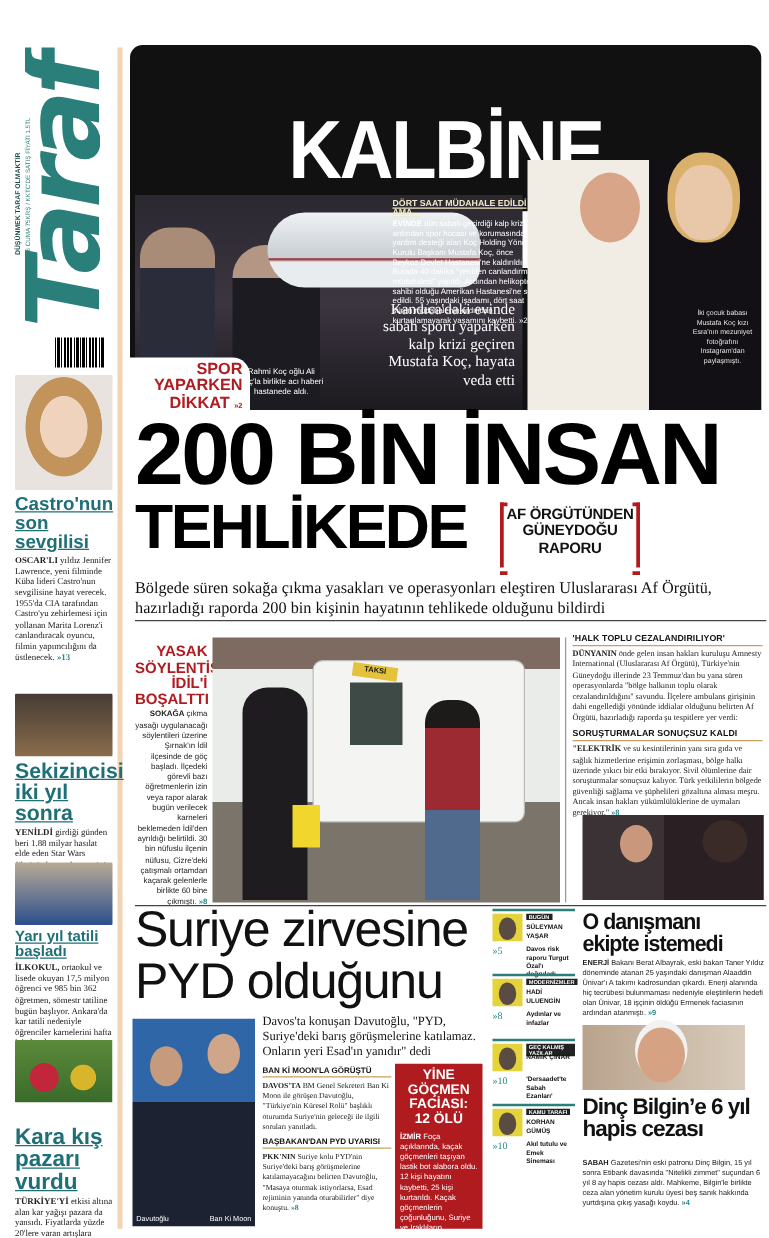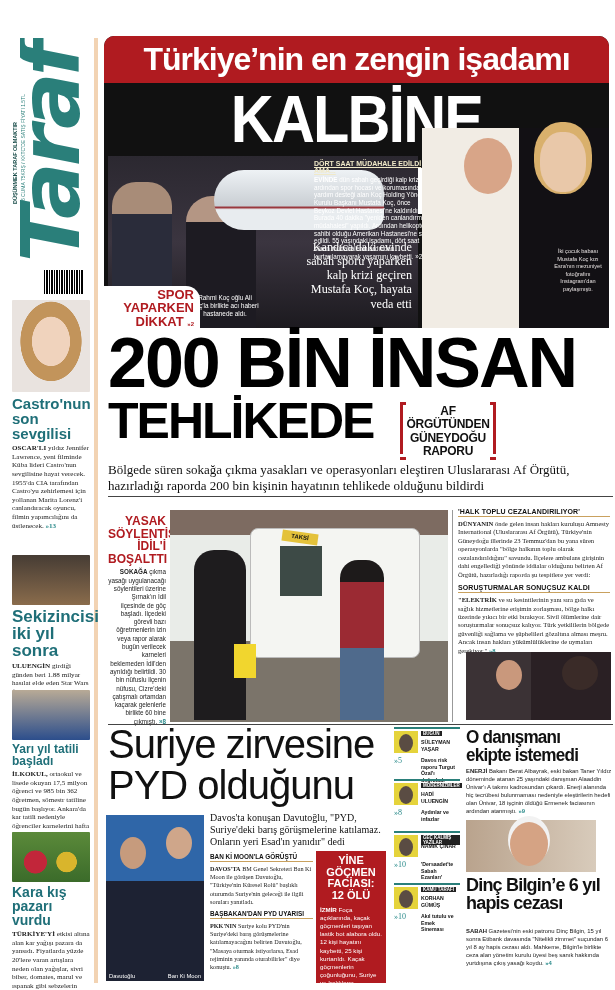--- a/index.html
+++ b/index.html
@@ -20,21 +20,21 @@
   .dateline { position: absolute; left: 10px; top: 10px; width: 10px; height: 230px; overflow: hidden; }
   .dateline span { position: absolute; left: 50%; top: 50%; transform: translate(-50%,-50%) rotate(-90deg);
     font-size: 5px; white-space: nowrap; color: #2a7f7a; }
   .barcode { position: absolute; left: 36px; top: 232px; width: 40px; height: 24px;
     background: repeating-linear-gradient(90deg,#000 0 1px,#fff 1px 2px,#000 2px 4px,#fff 4px 5px); }
   .tan-rule { left: 94px; top: 38px; width: 4px; height: 945px; background: #f2d3b3; }
 
   
   .lcol { left: 12px; width: 78px; }
   .photo { background: #777; border-radius: 1px; }
-  .lh { font-weight: bold; color: #1f6f78; line-height: 1.0; }
+  .lh { font-weight: bold; color: #1f6f78; line-height: 1.0; text-decoration: underline; }
   .lp { font-family: "Liberation Serif", serif; font-size: 7.1px; line-height: 1.22; color: #222; }
   .lp b { font-weight: bold; }
   .ref { color: #2a8a8a; font-weight: bold; }
 
   
   .banner { left: 104px; top: 36px; width: 505px; height: 292px; background: #111; border-radius: 10px 10px 0 0; overflow: hidden; }
   .kicker { position: absolute; left: 0; top: 0; width: 100%; height: 47px; background: #b01b20;
     color: #fff; font-weight: bold; font-size: 32px; text-align: center; line-height: 47px; letter-spacing: -1px; }
   .mainhead { position: absolute; left: 0; top: 47px; width: 100%; height: 72px; color: #fff;
     font-weight: bold; font-size: 66px; text-align: center; line-height: 72px; letter-spacing: -2px; transform: scaleX(0.9); }
@@ -57,21 +57,21 @@
   .couple { position: absolute; left: 318px; top: 92px; width: 187px; height: 200px;
     background: linear-gradient(90deg,#f1ece4 0 52%,#121014 52%); }
   .head-m { position: absolute; left: 42px; top: 10px; width: 48px; height: 56px; border-radius: 50%; background: #d8a588; }
   .head-f { position: absolute; left: 118px; top: 4px; width: 46px; height: 60px; border-radius: 45%; background: #e9c8a9; box-shadow: 0 -4px 0 6px #d9b06c; }
   .couple-cap { position: absolute; left: 126px; top: 120px; width: 60px; color: #e6e0e0; font-size: 5.6px; line-height: 1.35; text-align: center; }
 
   
   .big { left: 108px; top: 330px; width: 500px; font-weight: bold; color: #000; letter-spacing: -2px; line-height: 1; transform-origin: left top; }
   .big1 { top: 328px; font-size: 70px; }
   .big2 { top: 396px; font-size: 50px; }
-  .bracket { left: 400px; top: 402px; width: 96px; height: 52px; border: 3px solid #b01b20; border-top: none; border-bottom: none; }
+  .bracket { left: 400px; top: 402px; width: 112px; height: 52px; border: 3px solid #b01b20; border-top: none; border-bottom: none; }
   .bracket::before, .bracket::after { content: ""; position: absolute; top: 0; width: 6px; height: 100%; border-top: 3px solid #b01b20; border-bottom: 3px solid #b01b20; }
   .bracket::before { left: -3px; }
   .bracket::after { right: -3px; }
   .bracket span { display: block; text-align: center; font-weight: bold; font-size: 12px; line-height: 1.12; padding-top: 3px; letter-spacing: -0.3px; }
   .deck { left: 108px; top: 462px; width: 505px; font-family: "Liberation Serif", serif; font-size: 13px; line-height: 1.22; color: #111; }
   .rule1 { left: 108px; top: 496px; width: 505px; height: 1px; background: #444; }
 
   
   .yasak { left: 108px; top: 515px; width: 58px; text-align: right; }
   .yasak .h { color: #b01b20; font-weight: bold; font-size: 12px; line-height: 1.05; }
@@ -142,35 +142,34 @@
 <div class="abs tan-rule"></div>
 
 <div class="abs lcol" style="top:300px;">
   <div class="photo" style="height:92px;background:radial-gradient(ellipse at 50% 45%,#f0d3bd 0 34%,#c2945b 35% 55%,#e9e3df 56%);"></div>
   <div class="lh" style="font-size:15px;margin-top:4px;">Castro'nun son sevgilisi</div>
   <div class="lp" style="margin-top:3px;"><b>OSCAR'LI</b> <span>yıldız Jennifer Lawrence, yeni filminde Küba lideri Castro'nun sevgilisine hayat verecek. 1955'da CIA tarafından Castro'yu zehirlemesi için yollanan Marita Lorenz'i canlandıracak oyuncu, filmin yapımcılığını da üstlenecek.</span> <span class="ref">»13</span></div>
 </div>
 <div class="abs lcol" style="top:555px;">
   <div class="photo" style="height:50px;background:linear-gradient(180deg,#463c34,#8a6c4c);"></div>
   <div class="lh" style="font-size:17px;margin-top:3px;">Sekizincisi iki yıl sonra</div>
-  <div class="lp" style="margin-top:3px;"><b>ULUENGİN</b> <span>girdiği günden beri 1.88 milyar hasılat elde eden Star Wars filminin hayranları, serinin sekizincisi için iki yıl bekleyecek. Film, 2017 aralık ayında vizyona girecek.</span> <span class="ref">»13</span></div>
+  <div class="lp" style="margin-top:3px;"><b>YENİLDİ</b> <span>girdiği günden beri 1.88 milyar hasılat elde eden Star Wars filminin hayranları, serinin sekizincisi için iki yıl bekleyecek. Film, 2017 aralık ayında vizyona girecek.</span> <span class="ref">»13</span></div>
 </div>
 <div class="abs lcol" style="top:690px;">
   <div class="photo" style="height:50px;background:linear-gradient(180deg,#b8aa96,#2c4e8c);"></div>
   <div class="lh" style="font-size:12px;margin-top:3px;">Yarı yıl tatili başladı</div>
   <div class="lp" style="margin-top:3px;"><b>İLKOKUL,</b> <span>ortaokul ve lisede okuyan 17,5 milyon öğrenci ve 985 bin 362 öğretmen, sömestr tatiline bugün başlıyor. Ankara'da kar tatili nedeniyle öğrenciler karnelerini hafta içi alacak.</span></div>
 </div>
 <div class="abs lcol" style="top:832px;">
   <div class="photo" style="height:50px;background:radial-gradient(circle at 30% 60%,#c2263a 0 18%,transparent 19%),radial-gradient(circle at 70% 60%,#d9b52c 0 16%,transparent 17%),linear-gradient(180deg,#5b8a3a,#3b6b2a);"></div>
-  <div class="lh" style="font-size:14px;margin-top:3px;">Kara kış pazarı vurdu</div>
+  <div class="lh" style="font-size:18px;margin-top:18px;">Kara kış pazarı vurdu</div>
   <div class="lp" style="margin-top:3px;"><b>TÜRKİYE'Yİ</b> <span>etkisi altına alan kar yağışı pazara da yansıdı. Fiyatlarda yüzde 20'lere varan artışlara neden olan yağışlar, sivri biber, domates, marul ve ıspanak gibi sebzelerin fiyatını fırlattı.</span> </div>
 </div>
 
 <div class="abs banner">
-  <div class="kicker">Türkiye’nin en zengin işadamı</div>
   <div class="mainhead">KALBİNE YENİLDİ</div>
   <div class="scene">
     <div class="person1"></div>
     <div class="person2"></div>
     <div class="heli"></div>
     <div class="small-cap">Rahmi Koç oğlu Ali Koç'la birlikte acı haberi hastanede aldı.</div>
     <div class="caption-serif">Kandıca'daki evinde sabah sporu yaparken kalp krizi geçiren Mustafa Koç, hayata veda etti</div>
     <div class="sport-box">
       <div class="t"><span>SPOR YAPARKEN DİKKAT</span> <small>»2</small></div>
     </div>

